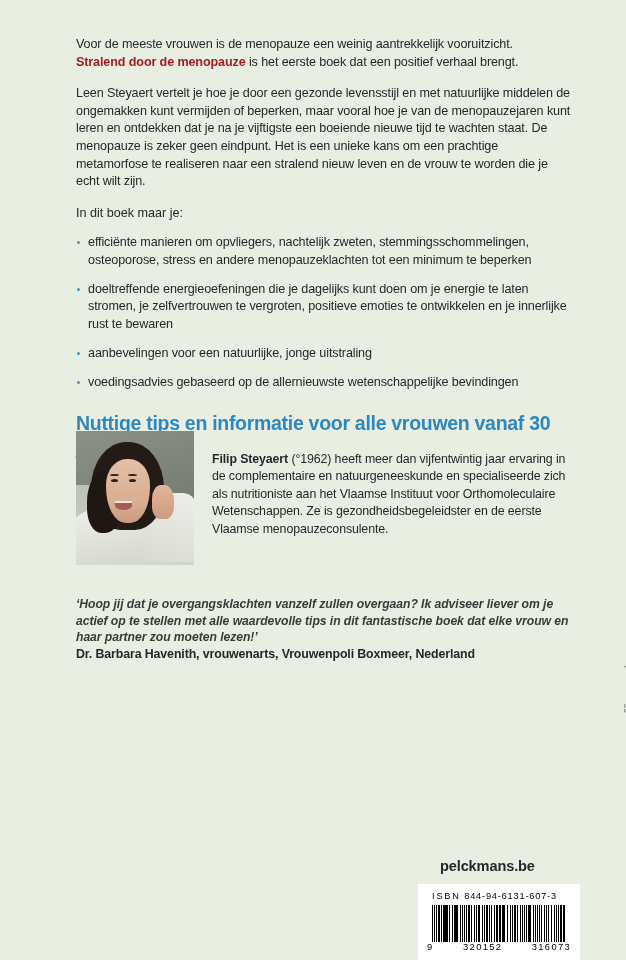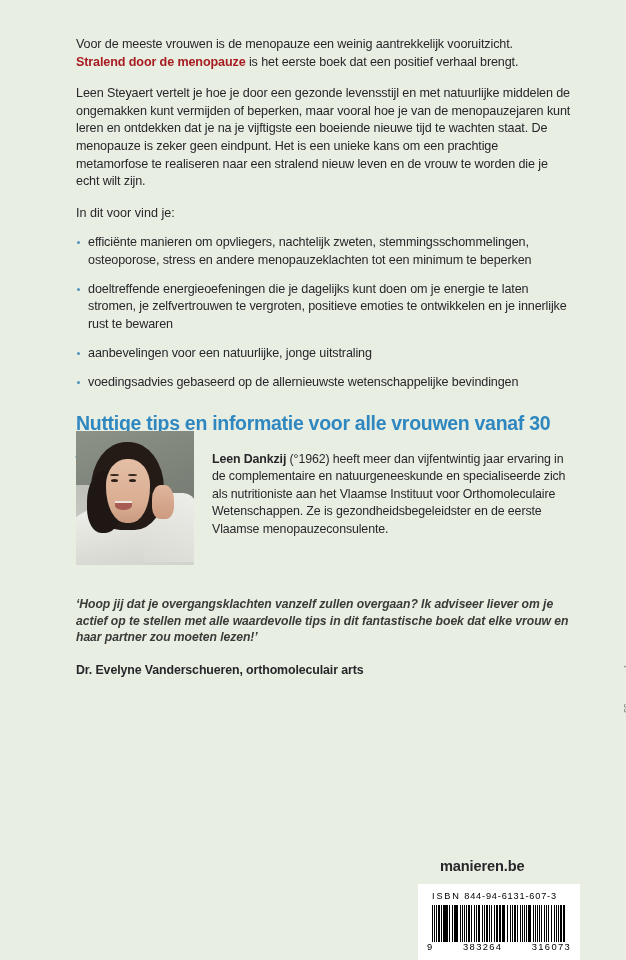--- a/index.html
+++ b/index.html
@@ -314,21 +314,21 @@
 
   <div class="content">
 
     <p class="body-par intro-lead">
       <span>Voor de meeste vrouwen is de menopauze een weinig aantrekkelijk vooruitzicht.</span><br>
       <span class="title-red">Stralend door de menopauze</span><span> is het eerste boek dat een positief verhaal brengt.</span>
     </p>
 
     <p class="body-par">Leen Steyaert vertelt je hoe je door een gezonde levensstijl en met natuurlijke middelen de ongemakken kunt vermijden of beperken, maar vooral hoe je van de menopauzejaren kunt leren en ontdekken dat je na je vijftigste een boeiende nieuwe tijd te wachten staat. De menopauze is zeker geen eindpunt. Het is een unieke kans om een prachtige metamorfose te realiseren naar een stralend nieuw leven en de vrouw te worden die je echt wilt zijn.</p>
 
-    <p class="in-dit-boek">In dit voor vind je:</p>
+    <p class="in-dit-boek">In dit boek maar je:</p>
 
     <ul class="bullets">
       <li>efficiënte manieren om opvliegers, nachtelijk zweten, stemmingsschommelingen, osteoporose, stress en andere menopauzeklachten tot een minimum te beperken</li>
       <li>doeltreffende energieoefeningen die je dagelijks kunt doen om je energie te laten stromen, je zelfvertrouwen te vergroten, positieve emoties te ontwikkelen en je innerlijke rust te bewaren</li>
       <li>aanbevelingen voor een natuurlijke, jonge uitstraling</li>
       <li>voedingsadvies gebaseerd op de allernieuwste wetenschappelijke bevindingen</li>
     </ul>
 
     <p class="blue-heading">Nuttige tips en informatie voor alle vrouwen vanaf 30 jaar</p>
   </div>
@@ -343,36 +343,36 @@
       <div class="ph-hair2"></div>
       <div class="ph-face"></div>
       <div class="ph-brow l"></div>
       <div class="ph-brow r"></div>
       <div class="ph-eye l"></div>
       <div class="ph-eye r"></div>
       <div class="ph-smile"></div>
       <div class="ph-hand"></div>
     </div>
     <div class="author-text">
-      <span class="author-name">Leen Dankzij</span><span> (°1962) heeft meer dan vijfentwintig jaar ervaring in de complementaire en natuurgeneeskunde en specialiseerde zich als nutritioniste aan het Vlaamse Instituut voor Orthomoleculaire Wetenschappen. Ze is gezondheidsbegeleidster en de eerste Vlaamse menopauzeconsulente.</span>
+      <span class="author-name">Filip Steyaert</span><span> (°1962) heeft meer dan vijfentwintig jaar ervaring in de complementaire en natuurgeneeskunde en specialiseerde zich als nutritioniste aan het Vlaamse Instituut voor Orthomoleculaire Wetenschappen. Ze is gezondheidsbegeleidster en de eerste Vlaamse menopauzeconsulente.</span>
     </div>
   </div>
 
   <div class="testimonials">
     <div class="testimonial">
       <p class="t-quote">‘Hoop jij dat je overgangsklachten vanzelf zullen overgaan? Ik adviseer liever om je actief op te stellen met alle waardevolle tips in dit fantastische boek dat elke vrouw en haar partner zou moeten lezen!’</p>
+      <p class="t-source">Dr. Barbara Havenith, vrouwenarts, Vrouwenpoli Boxmeer, Nederland</p>
     </div>
     <div class="testimonial">
-      <p class="t-source">Dr. Evelyne Vanderschueren, orthomoleculair arts</p>
     </div>
     <div class="testimonial">
     </div>
   </div>
 
-  <div class="publisher">manieren.be</div>
+  <div class="publisher">pelckmans.be</div>
 
   <div class="barcode-box">
     <div class="isbn-line">
       <span class="isbn-word">ISBN</span>&nbsp;<span>844-94-6131-607-3</span>
     </div>
     <div class="bars">
         <i style="width: 0.631845%;"></i>
         <i style="width: 0.505476%; background: transparent;"></i>
         <i style="width: 0.631845%;"></i>
         <i style="width: 1.17944%; background: transparent;"></i>
@@ -483,20 +483,20 @@
         <i style="width: 0.673968%;"></i>
         <i style="width: 1.0952%; background: transparent;"></i>
         <i style="width: 1.22157%;"></i>
         <i style="width: 0.505476%; background: transparent;"></i>
         <i style="width: 0.631845%;"></i>
         <i style="width: 0.505476%; background: transparent;"></i>
         <i style="width: 0.631845%;"></i>
       </div>
     <div class="ean-digits">
       <span>9</span>
-      <span>383264</span>
+      <span>320152</span>
       <span>316073</span>
     </div>
   </div>
 
   <div class="copyright">© coverbeeld Greetje Van Buggenhout</div>
 
 </div>
 
 </body></html>

